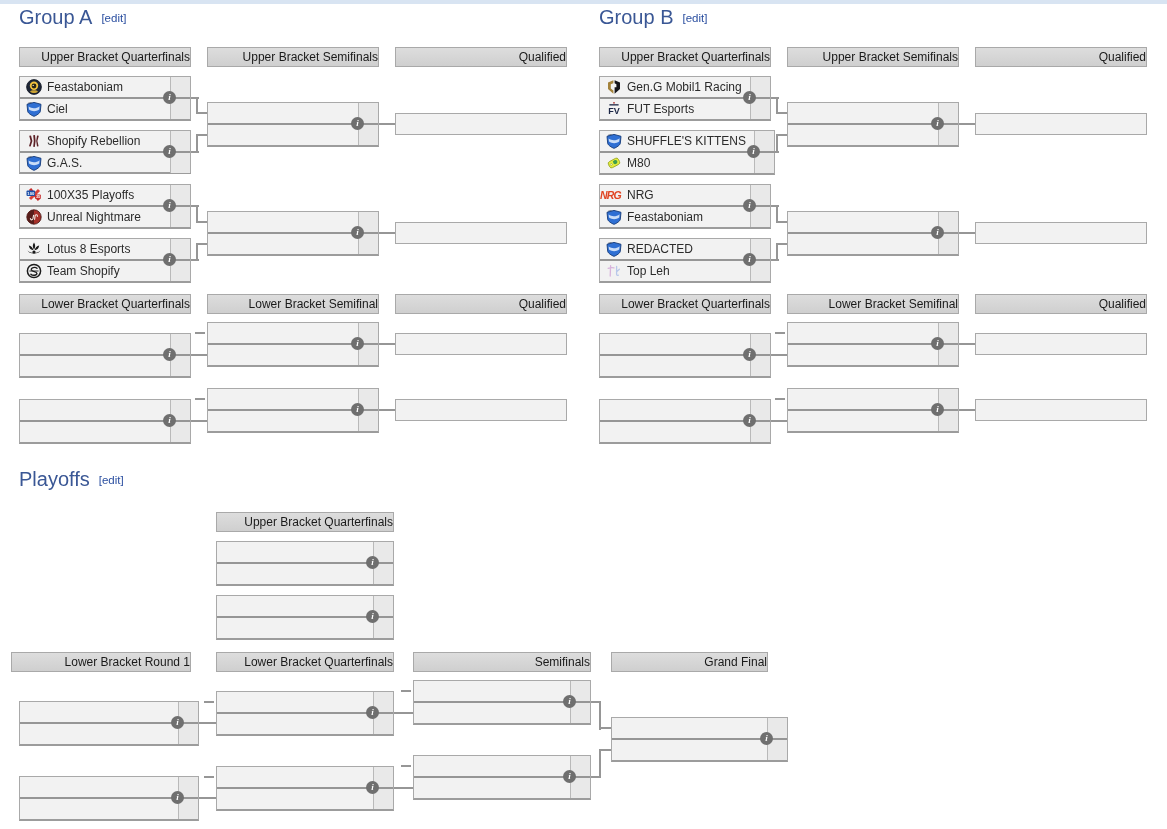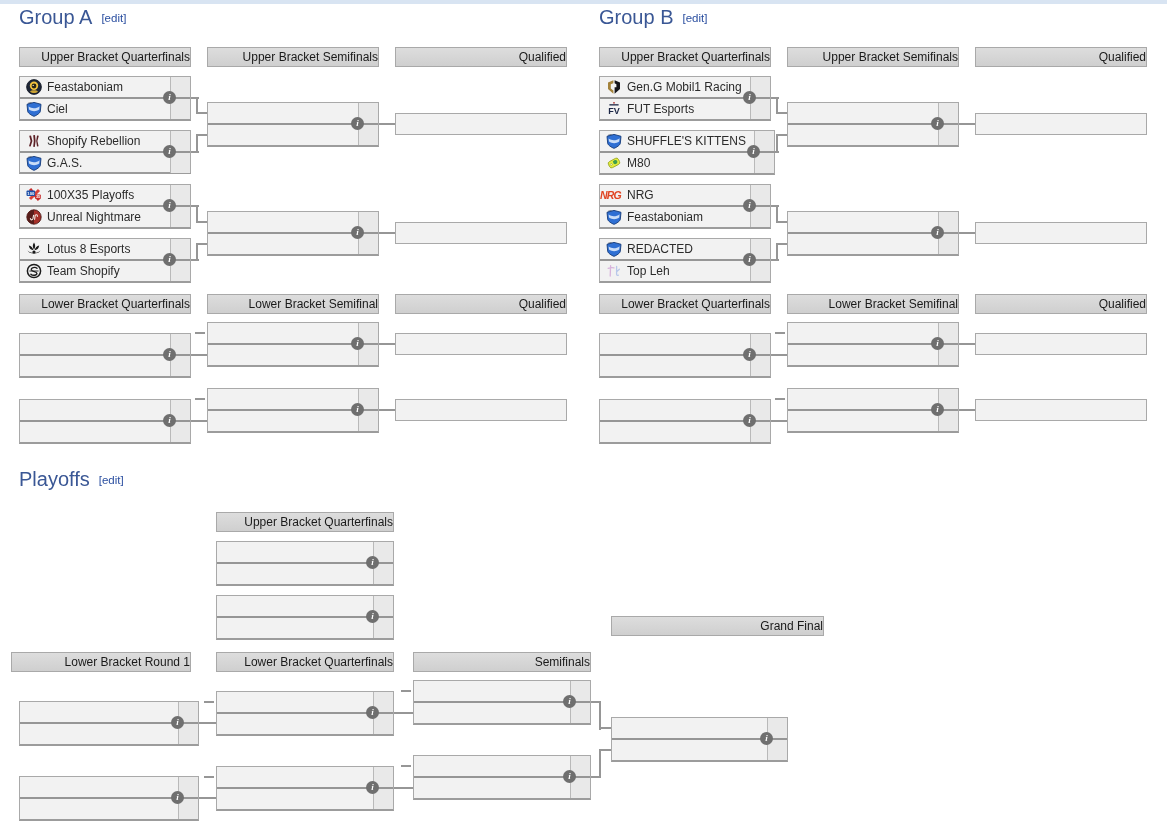--- a/index.html
+++ b/index.html
@@ -482,21 +482,21 @@
       </div>
       <div class="m-row">
         <div class="tname empty"></div>
         <div class="score"></div>
       </div>
       <div class="info">i</div>
     </div>
     <div class="colheader" style="position: absolute; left: 11px; top: 652px; width: 180px; height: 20px;">Lower Bracket Round 1</div>
     <div class="colheader" style="position: absolute; left: 216px; top: 652px; width: 178px; height: 20px;">Lower Bracket Quarterfinals</div>
     <div class="colheader" style="position: absolute; left: 413px; top: 652px; width: 178px; height: 20px;">Semifinals</div>
-    <div class="colheader" style="position: absolute; left: 611px; top: 616px; width: 213px; height: 20px;">Grand Final</div>
+    <div class="colheader" style="position: absolute; left: 611px; top: 652px; width: 157px; height: 20px;">Grand Final</div>
     <div class="match" style="position: absolute; left: 19px; top: 701px; width: 180px; height: 45px;">
       <div class="m-row top">
         <div class="tname empty"></div>
         <div class="score"></div>
       </div>
       <div class="m-row">
         <div class="tname empty"></div>
         <div class="score"></div>
       </div>
       <div class="info">i</div>

